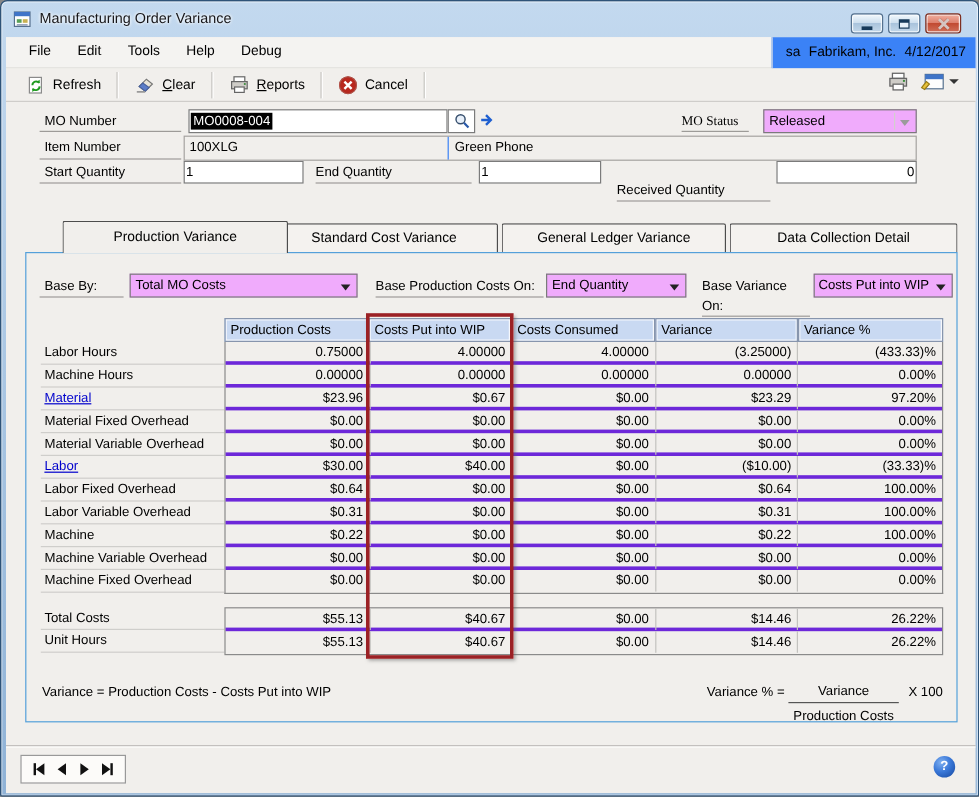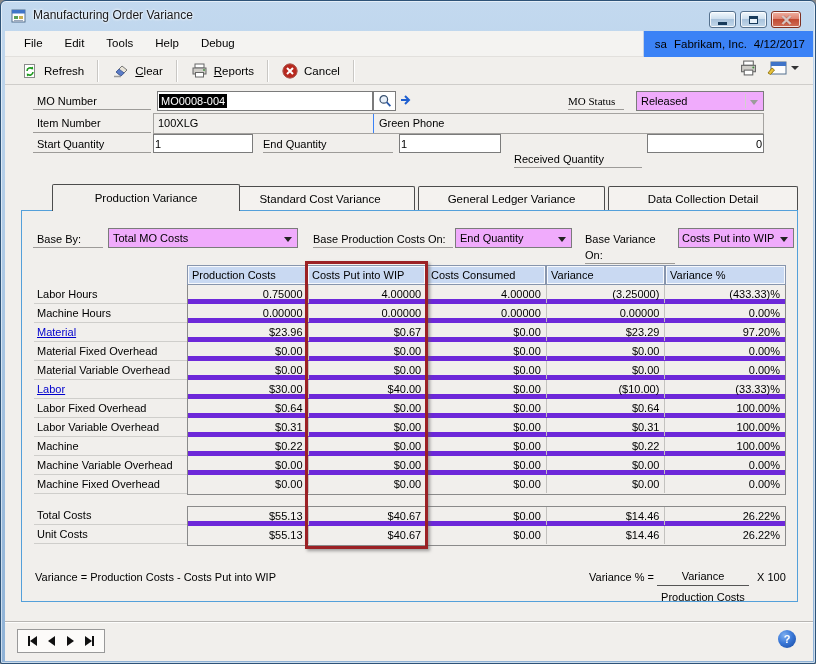--- a/index.html
+++ b/index.html
@@ -45,21 +45,21 @@
   .vline{position:absolute;top:2px;bottom:2px;width:1px;background:#d2d0cd;}
   
   .tab{position:absolute;height:24px;background:#f4f2ef;border:1px solid #4c4c4c;border-bottom:none;border-radius:2px 2px 0 0;display:flex;align-items:center;justify-content:center;font-size:11.5px;}
   .tab.active{height:27px;z-index:3;background:#f1efec;}
   .contentbox{position:absolute;left:16px;top:179px;width:777px;height:392px;border:1px solid #54a0da;z-index:1;}
   
   .hcell{height:20px;background:#c9d9f2;border:1px solid #8795ad;box-shadow:inset 0 0 0 1px #f6f8fc;padding-left:4px;line-height:18px;}
   .lrow{height:19px;border-bottom:1px solid #cfcecb;line-height:18px;padding-left:3px;}
   .link{color:#0000cc;text-decoration:underline;}
   .datablock{border:1px solid #8a8a8a;border-top:none;background:#f1efec;}
-  .drow{display:flex;height:19px;border-bottom:5px solid #6d28d9;}
+  .drow{display:flex;height:19px;border-bottom:3px solid #6d28d9;}
   .drow.last{border-bottom:none;}
   .tc{height:18px;line-height:18px;text-align:right;padding-right:5px;border-left:1px solid #c3c2bf;}
   .tc:first-child{border-left:none;}
   .redbox{position:absolute;left:300px;top:230px;width:123px;height:288px;border:3px solid #9b2125;z-index:6;box-shadow:2px 2px 3px rgba(90,90,90,.55);}
   
   .bsep{position:absolute;left:0;top:590px;width:808px;height:2px;border-top:1px solid #b7b5b2;border-bottom:1px solid #fdfdfc;}
   .navbox{position:absolute;left:12px;top:598px;width:88px;height:24px;background:#fcfbf9;border:1px solid #999;display:flex;align-items:center;justify-content:space-around;padding:0 4px;}
   .nav{display:flex;align-items:center;height:12px;}
   .tri-l{width:0;height:0;border-top:5px solid transparent;border-bottom:5px solid transparent;border-right:7px solid #111;}
   .tri-r{width:0;height:0;border-top:5px solid transparent;border-bottom:5px solid transparent;border-left:7px solid #111;}
@@ -334,21 +334,21 @@
         <div class="tc" style="width:120px;">$0.00</div>
           <div class="tc" style="width:119px;">$0.00</div>
           <div class="tc" style="width:120px;">$0.00</div>
           <div class="tc" style="width:119px;">$0.00</div>
           <div class="tc" style="width:121px;">0.00%</div>
       </div>
     </div>
 
     <div class="abs" style="left:29px;top:475px;width:153px;z-index:2;">
       <div class="lrow">Total Costs</div>
-      <div class="lrow">Unit Costs</div>
+      <div class="lrow">Unit Hours</div>
     </div>
 
     <div class="abs datablock" style="left:182px;top:475px;width:599px;height:40px;border-top:1px solid #8a8a8a;z-index:2;">
       <div class="drow">
         <div class="tc" style="width:120px;">$55.13</div>
           <div class="tc" style="width:119px;">$40.67</div>
           <div class="tc" style="width:120px;">$0.00</div>
           <div class="tc" style="width:119px;">$14.46</div>
           <div class="tc" style="width:121px;">26.22%</div>
       </div>

